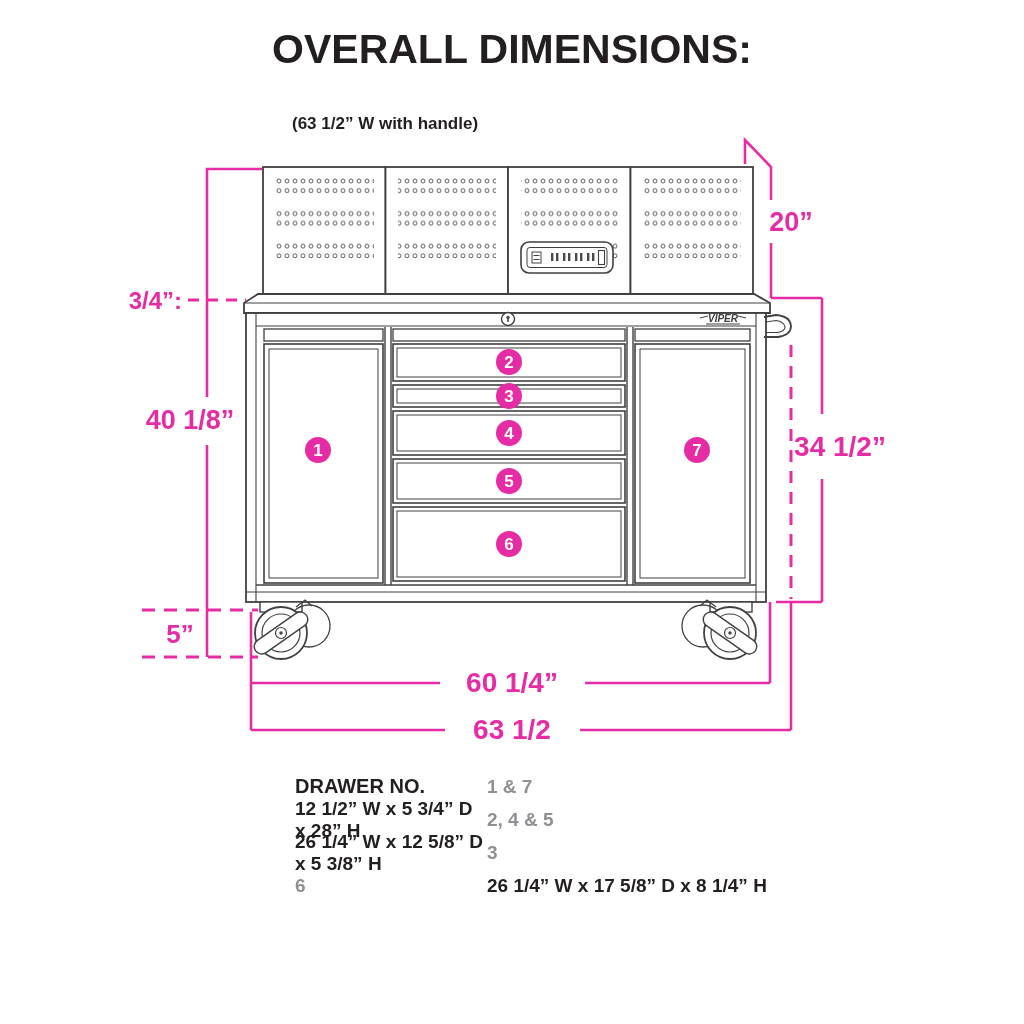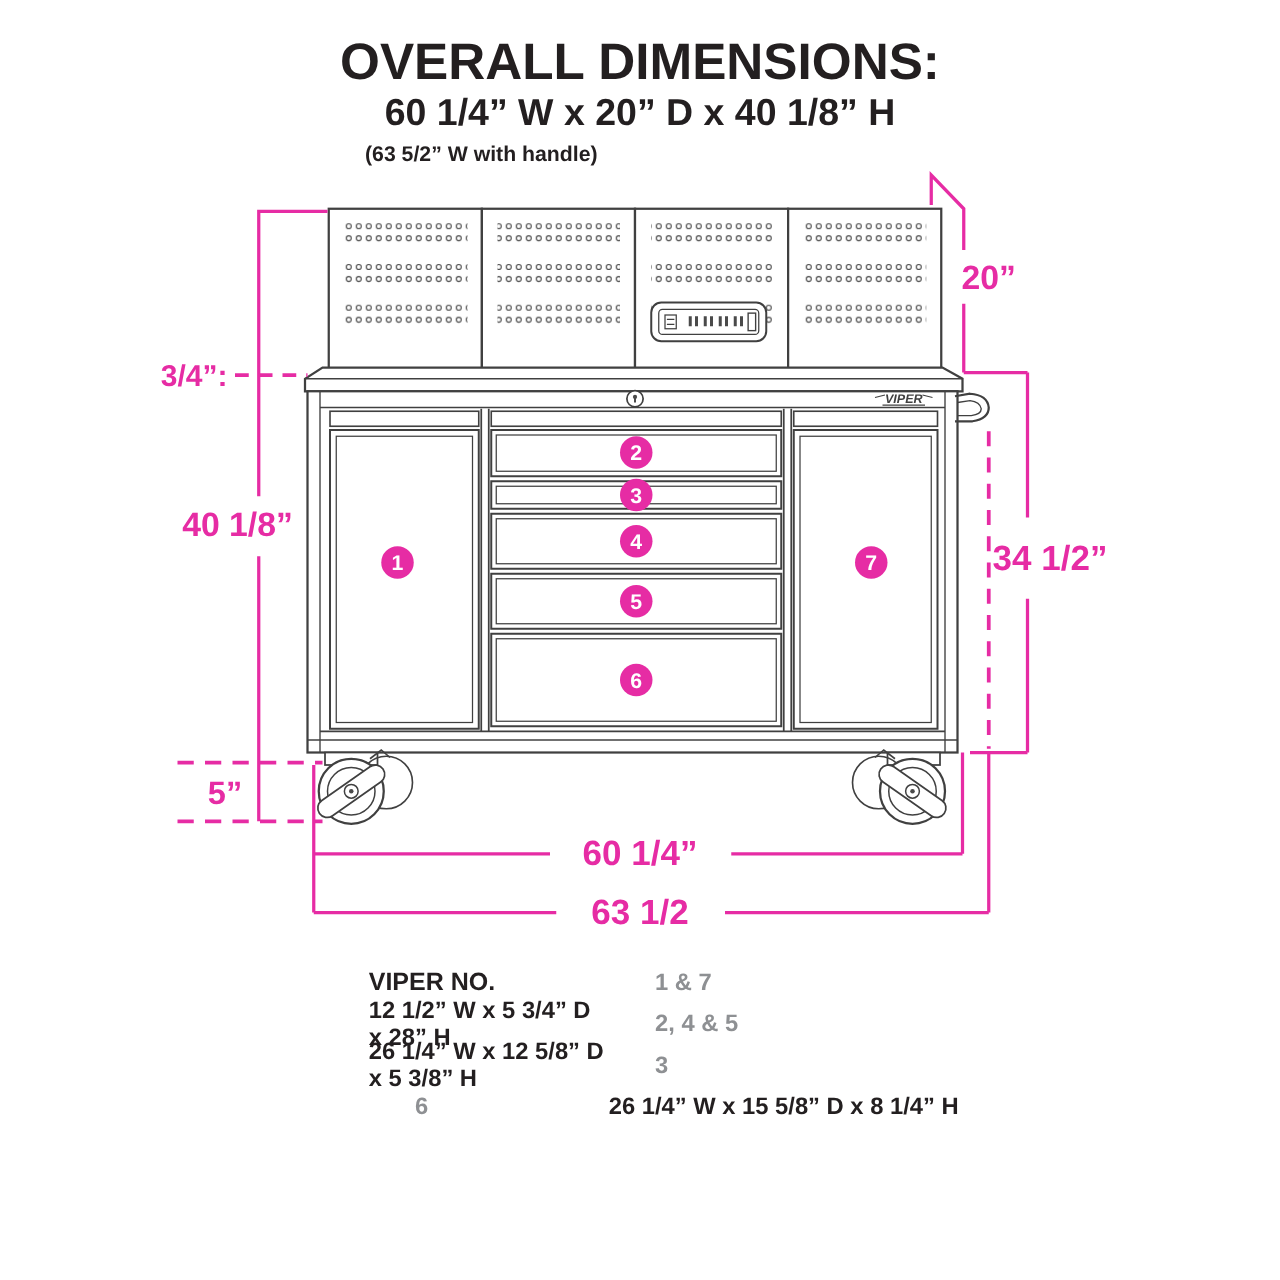--- a/index.html
+++ b/index.html
@@ -17,31 +17,30 @@
   .mag{stroke:var(--accent,#E62CA4);fill:none;stroke-width:2.6;}
   .magd{stroke:var(--accent,#E62CA4);fill:none;stroke-width:3;}
   .magt{fill:var(--accent,#E62CA4);font-weight:700;}
   .badge{fill:var(--accent,#E62CA4);}
   .badge-num{fill:#fff;font-size:17px;font-weight:700;text-anchor:middle;}
   .brand{fill:var(--line,#404040);font-size:10px;font-weight:700;font-style:italic;text-anchor:middle;}
   .tbl{position:absolute;left:295px;top:770px;display:grid;
        grid-template-columns:192px auto;row-gap:0;}
   .tbl > div{height:33px;display:flex;align-items:center;}
   .th{font-size:20px;font-weight:800;color:var(--ink);}
-  .tno{font-size:19px;font-weight:700;color:var(--gray,#8E9093);margin-left:37px;}
+  .tno{font-size:19px;font-weight:700;color:var(--gray,#8E9093);}
   .tdim{font-size:19px;font-weight:700;color:var(--ink);}
 </style>
 </head>
 <body>
 
 <div id="page">
 
   <div class="title">OVERALL DIMENSIONS:</div>
-  <div class="subtitle">60 1/4” W x 20” D x 40 1/8” H</div>
-  <div class="note">(63 5/2” W with handle)</div>
+  <div class="note">(63 1/2” W with handle)</div>
 
   <svg width="1024" height="760" viewBox="0 0 1024 760">
     <defs>
       <pattern id="holes" patternUnits="userSpaceOnUse" width="8" height="32.6" patternTransform="translate(275,177)">
         <circle cx="4" cy="4" r="2" fill="none" stroke="#4a4a4a" stroke-width="0.9"></circle>
         <circle cx="4" cy="13.6" r="2" fill="none" stroke="#4a4a4a" stroke-width="0.9"></circle>
       </pattern>
     </defs>
 
     <g>
@@ -229,27 +228,27 @@
       <text x="512" y="692" class="magt" font-size="28" text-anchor="middle">60 1/4”</text>
 
       <line x1="791" y1="602" x2="791" y2="730" class="mag"></line>
       <line x1="251" y1="730" x2="445" y2="730" class="mag"></line>
       <line x1="580" y1="730" x2="791" y2="730" class="mag"></line>
       <text x="512" y="739" class="magt" font-size="28" text-anchor="middle">63 1/2</text>
     </g>
   </svg>
 
   <div class="tbl">
-    <div class="th">VIPER NO.</div>
+    <div class="th">DRAWER NO.</div>
 
     <div class="tno">1 &amp; 7</div>
     <div class="tdim">12 1/2” W x 5 3/4” D x 28” H</div>
 
     <div class="tno">2, 4 &amp; 5</div>
     <div class="tdim">26 1/4” W x 12 5/8” D x 5 3/8” H</div>
 
     <div class="tno">3</div>
 
     <div class="tno">6</div>
-    <div class="tdim">26 1/4” W x 15 5/8” D x 8 1/4” H</div>
+    <div class="tdim">26 1/4” W x 17 5/8” D x 8 1/4” H</div>
   </div>
 
 </div>
 
 </body></html>

